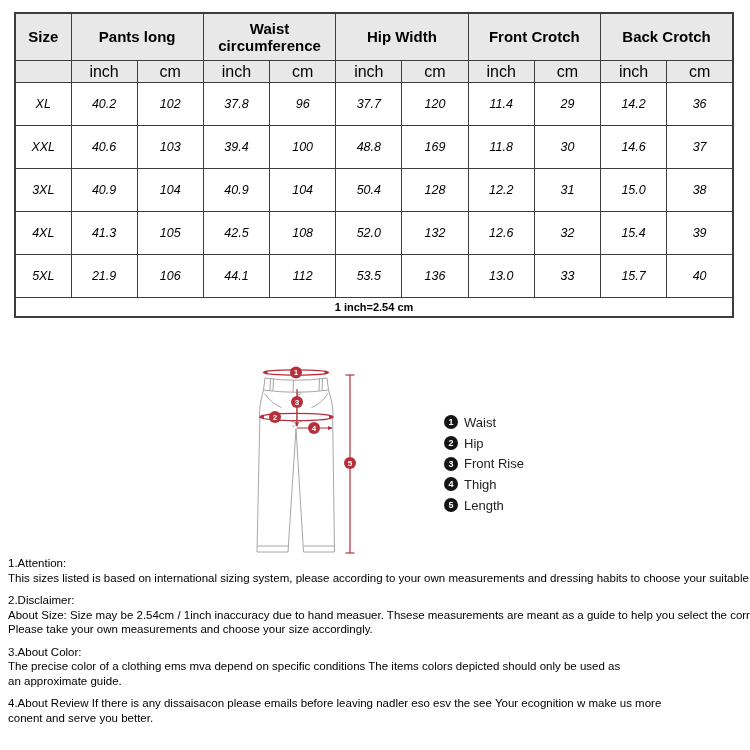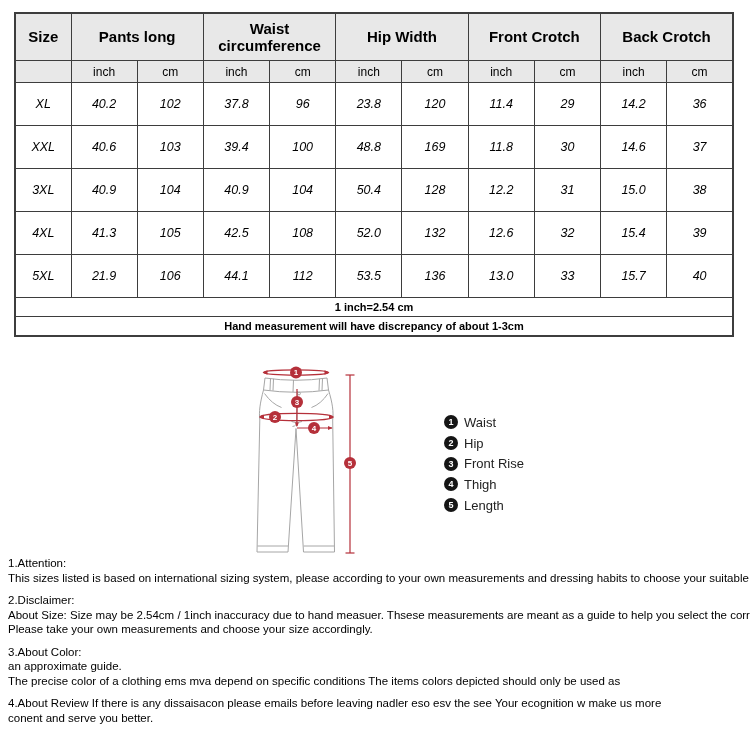--- a/index.html
+++ b/index.html
@@ -15,21 +15,21 @@
   }
   .size-table th,.size-table td{
     border:1px solid var(--border,#3d3d3d);
     text-align:center;vertical-align:middle;padding:0;overflow:hidden;
   }
   .size-table .group-row th{
     height:46px;font-size:15px;font-weight:bold;line-height:1.15;
     background:var(--header-gray,#e8e8e8);
   }
   .size-table .unit-row td{
-    height:21px;font-size:12px;background:var(--header-gray,#e8e8e8);text-align:center;
+    height:21px;font-size:16px;background:var(--header-gray,#e8e8e8);text-align:center;
   }
   .size-table .data-row td{height:42px;font-size:12.5px;font-style:italic;}
   .size-table .foot-row td{height:18px;font-size:11px;font-weight:bold;}
   
   .pants-svg{position:absolute;left:245px;top:360px;width:115px;height:205px;}
   .pants-svg .outline{stroke:var(--outline-gray,#a3a3a3);fill:none;stroke-width:1;}
   .pants-svg .redline{stroke:var(--marker-red,#b5303a);fill:none;stroke-width:1.2;}
   .pants-svg .redfill{fill:var(--marker-red,#b5303a);stroke:none;}
   .pants-svg .marker-num{fill:#fff;font-size:8px;font-weight:bold;
     font-family:"Liberation Sans", sans-serif;text-anchor:middle;}
@@ -85,21 +85,21 @@
     <td>cm</td>
     <td>inch</td>
     <td>cm</td>
   </tr>
   <tr class="data-row">
     <td>XL</td>
     <td>40.2</td>
     <td>102</td>
     <td>37.8</td>
     <td>96</td>
-    <td>23.8</td>
+    <td>37.7</td>
     <td>120</td>
     <td>11.4</td>
     <td>29</td>
     <td>14.2</td>
     <td>36</td>
   </tr>
   <tr class="data-row">
     <td>XXL</td>
     <td>40.6</td>
     <td>103</td>
@@ -146,23 +146,20 @@
     <td>112</td>
     <td>53.5</td>
     <td>136</td>
     <td>13.0</td>
     <td>33</td>
     <td>15.7</td>
     <td>40</td>
   </tr>
   <tr class="foot-row">
     <td colspan="11">1 inch=2.54 cm</td>
-  </tr>
-  <tr class="foot-row">
-    <td colspan="11">Hand measurement will have discrepancy of about 1-3cm</td>
   </tr>
 </tbody>
   </table>
 
 <svg class="pants-svg" viewBox="0 0 115 205">
 
   <g class="outline">
     <path d="M20,18 Q51,22.5 82,18 L83.5,30 Q51,34.5 18.5,30 Z"></path>
     <path d="M25.5,18.6 L25,30.4"></path>
       <path d="M28.5,18.8 L28,30.6"></path>
@@ -248,20 +245,20 @@
     <p>1.Attention:</p>
     <p>This sizes listed is based on international sizing system, please according to your own measurements and dressing habits to choose your suitable size.</p>
   </div>
   <div class="note-section">
     <p>2.Disclaimer:</p>
     <p>About Size: Size may be 2.54cm / 1inch inaccuracy due to hand measuer. Thsese measurements are meant as a guide to help you select the correct size.</p>
     <p>Please take your own measurements and choose your size accordingly.</p>
   </div>
   <div class="note-section">
     <p>3.About Color:</p>
+    <p>The precise color of a clothing ems mva depend on specific conditions The items colors depicted should only be used as</p>
     <p>an approximate guide.</p>
-    <p>The precise color of a clothing ems mva depend on specific conditions The items colors depicted should only be used as</p>
   </div>
   <div class="note-section">
     <p>4.About Review If there is any dissaisacon please emails before leaving nadler eso esv the see Your ecognition w make us more</p>
     <p>conent and serve you better.</p>
   </div>
 </div>
 
 </body></html>

